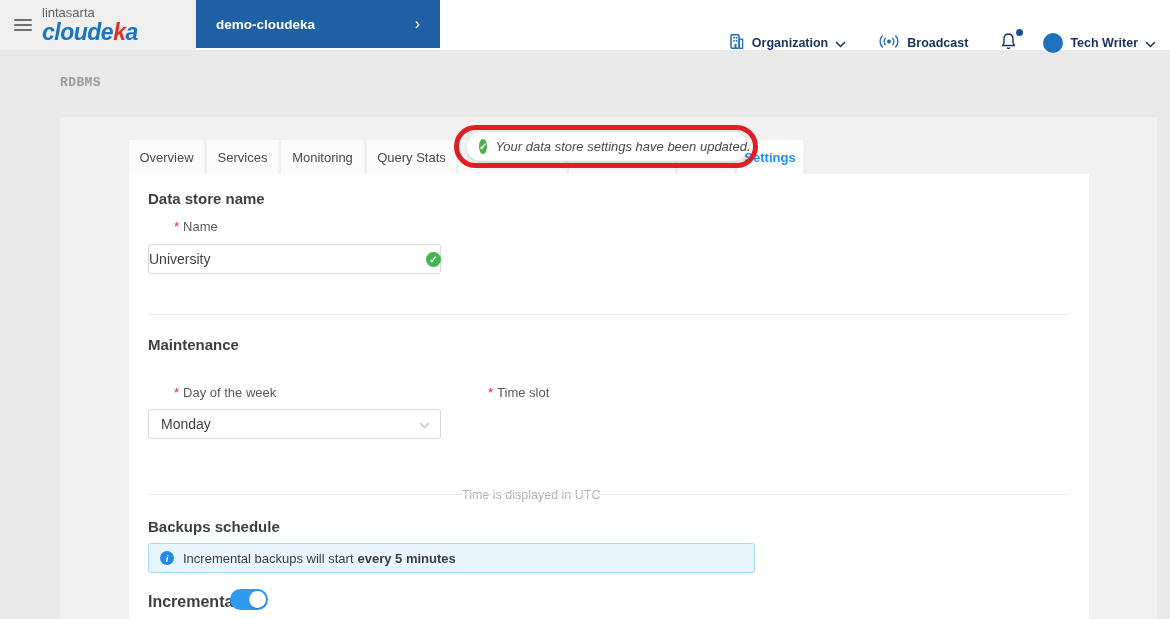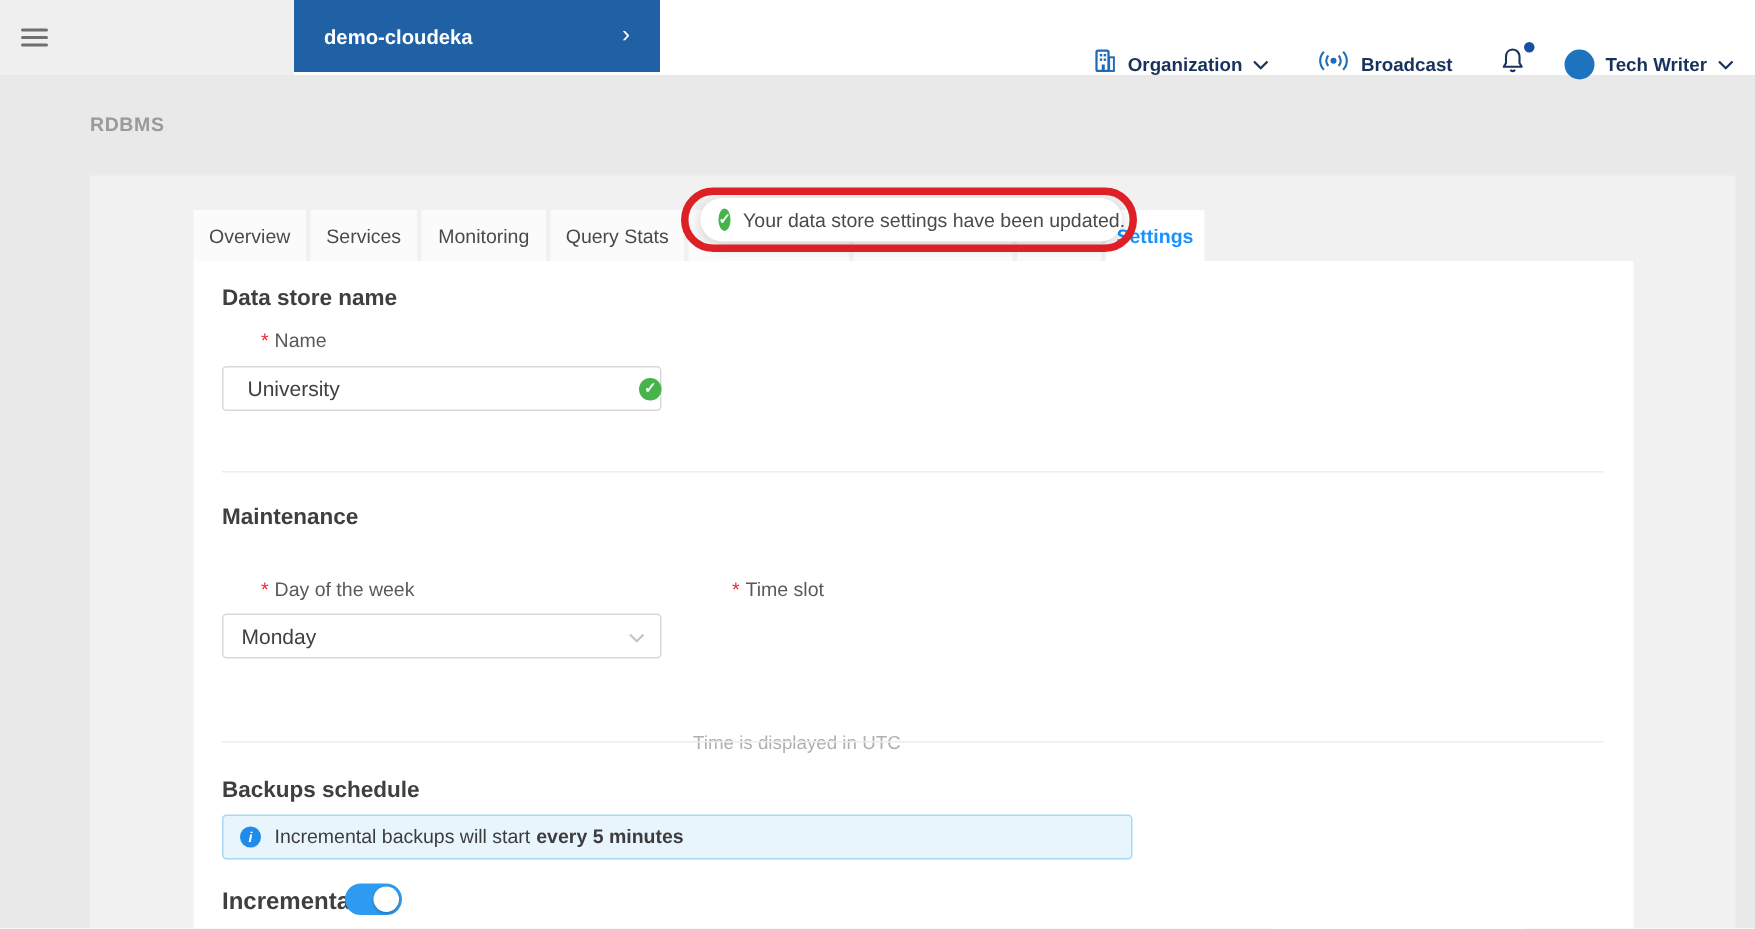--- a/index.html
+++ b/index.html
@@ -28,38 +28,38 @@
   .header-right { position: absolute; right: 0; top: 0; height: 50px; display: flex; align-items: center; padding-right: 14px; }
   .nav-group { display: flex; align-items: center; gap: 7px; cursor: pointer; margin-top: 36px; }
   .nav-label { font-size: 12.5px; font-weight: 700; color: #17325c; white-space: nowrap; }
   .ml30 { margin-left: 32px; }
   .ml26 { margin-left: 26px; }
   .bell-wrap { position: relative; }
   .bell-dot { position: absolute; top: -3px; right: -6px; width: 7px; height: 7px; border-radius: 50%; background: #1a4e9e; }
   .avatar { width: 20px; height: 20px; border-radius: 50%; background: #1e73be; }
 
   
-  .breadcrumb { position: absolute; left: 60px; top: 75px; font-size: 13px; font-weight: 600; color: #9a9a9a; letter-spacing: 0.4px; }
+  .breadcrumb { position: absolute; left: 60px; top: 75px; font-size: 13px; font-weight: 600; color: #9a9a9a; letter-spacing: 0.4px; font-family: Liberation Mono, monospace; }
 
   
   .card { position: absolute; left: 60px; top: 117px; width: 1097px; height: 502px; background: #f1f1f1; }
 
   .tabbar { position: absolute; left: 69px; top: 23px; display: flex; gap: 3px; }
   .tab { height: 34px; background: #fbfbfb; display: flex; align-items: center; justify-content: center; font-size: 13px; color: #4a4a4a; cursor: pointer; }
   .tab.active { background: #ffffff; color: #1890ff; font-weight: 600; }
 
   .panel { position: absolute; left: 69px; top: 57px; width: 960px; height: 445px; background: #ffffff; }
 
   
   .sec-heading { position: absolute; left: 19px; font-size: 15px; font-weight: 700; color: #3f3f3f; }
   .field-label { position: absolute; font-size: 13px; color: #595959; margin-left: 26px; }
   .req { color: #f5222d; margin-right: 4px; }
   .desc { position: absolute; left: 19px; font-size: 13px; color: #595959; }
 
-  .text-input { position: absolute; left: 19px; top: 70px; width: 293px; height: 30px; border: 1px solid #d9d9d9; border-radius: 3px; background: #fff; font-family: "Liberation Sans", sans-serif; font-size: 14px; color: #404040; padding: 0 30px 0 16px; }
+  .text-input { position: absolute; left: 19px; top: 70px; width: 293px; height: 30px; border: 1px solid #d9d9d9; border-radius: 3px; background: #fff; font-family: "Liberation Sans", sans-serif; font-size: 14px; color: #404040; padding: 0 30px 0 0; }
   .input-check { position: absolute; left: 297px; top: 78px; }
 
   .circle-check { width: 15px; height: 15px; border-radius: 50%; background: #47b44b; color: #fff; font-size: 10px; font-weight: 700; display: flex; align-items: center; justify-content: center; line-height: 1; }
 
   .divider { position: absolute; left: 19px; width: 921px; border-top: 1px solid #ececec; }
 
   .select { position: absolute; top: 235px; width: 293px; height: 30px; border: 1px solid #d9d9d9; border-radius: 3px; background: #fff; display: flex; align-items: center; padding: 0 12px; font-size: 14px; color: #404040; cursor: pointer; text-align: center; }
   .select .sel-chev { position: absolute; right: 10px; }
   .note { position: absolute; left: 333px; top: 269px; font-size: 12.5px; color: #b0b0b0; margin-top: 45px; }
 
@@ -67,32 +67,36 @@
   .info-icon { width: 14px; height: 14px; border-radius: 50%; background: #1f8ceb; color: #fff; font-size: 9.5px; font-weight: 700; font-style: italic; display: flex; align-items: center; justify-content: center; flex: none; }
   .banner-text { font-size: 13px; color: #3d3d3d; }
   .banner-bold { font-size: 13px; font-weight: 700; color: #3d3d3d; margin-left: 4px; }
 
   .toggle-label { position: absolute; left: 19px; top: 419px; font-size: 16px; font-weight: 700; color: #3f3f3f; }
   .toggle { position: absolute; left: 101px; top: 415px; width: 38px; height: 21px; border-radius: 11px; background: #2e9bf0; cursor: pointer; }
   .toggle .knob { position: absolute; top: 2px; right: 2px; width: 17px; height: 17px; border-radius: 50%; background: #fff; box-shadow: 0 1px 2px rgba(0,0,0,0.25); }
 
   
   .toast { position: absolute; left: 467px; top: 132px; width: 281px; height: 29px; background: #ffffff; border-radius: 15px; box-shadow: 0 3px 10px rgba(0,0,0,0.18); display: flex; align-items: center; padding: 0 12px; gap: 8px; z-index: 20; }
-  .toast-text { font-size: 13px; color: #4a4a4a; white-space: nowrap; }
+  .toast-text { font-size: 13px; color: #4a4a4a; white-space: nowrap; font-style: italic; }
   .annotation-ring { position: absolute; left: 454px; top: 125px; width: 304px; height: 43px; border: 5px solid #dc2026; border-radius: 22px; z-index: 21; pointer-events: none; }
 </style>
 </head>
 <body>
 
 <div class="header">
   <div class="header-left">
     <div class="hamburger">
       <span></span>
         <span></span>
         <span></span>
+    </div>
+    <div class="logo">
+      <span class="logo-top">lintasarta</span>
+      <span class="logo-brand"><span>cloude</span><span class="accent">k</span><span>a</span></span>
     </div>
   </div>
 
   <div class="project-btn">
     <span>demo-cloudeka</span>
     <span class="chev">›</span>
   </div>
 
   <div class="header-right">
     <div class="nav-group">

